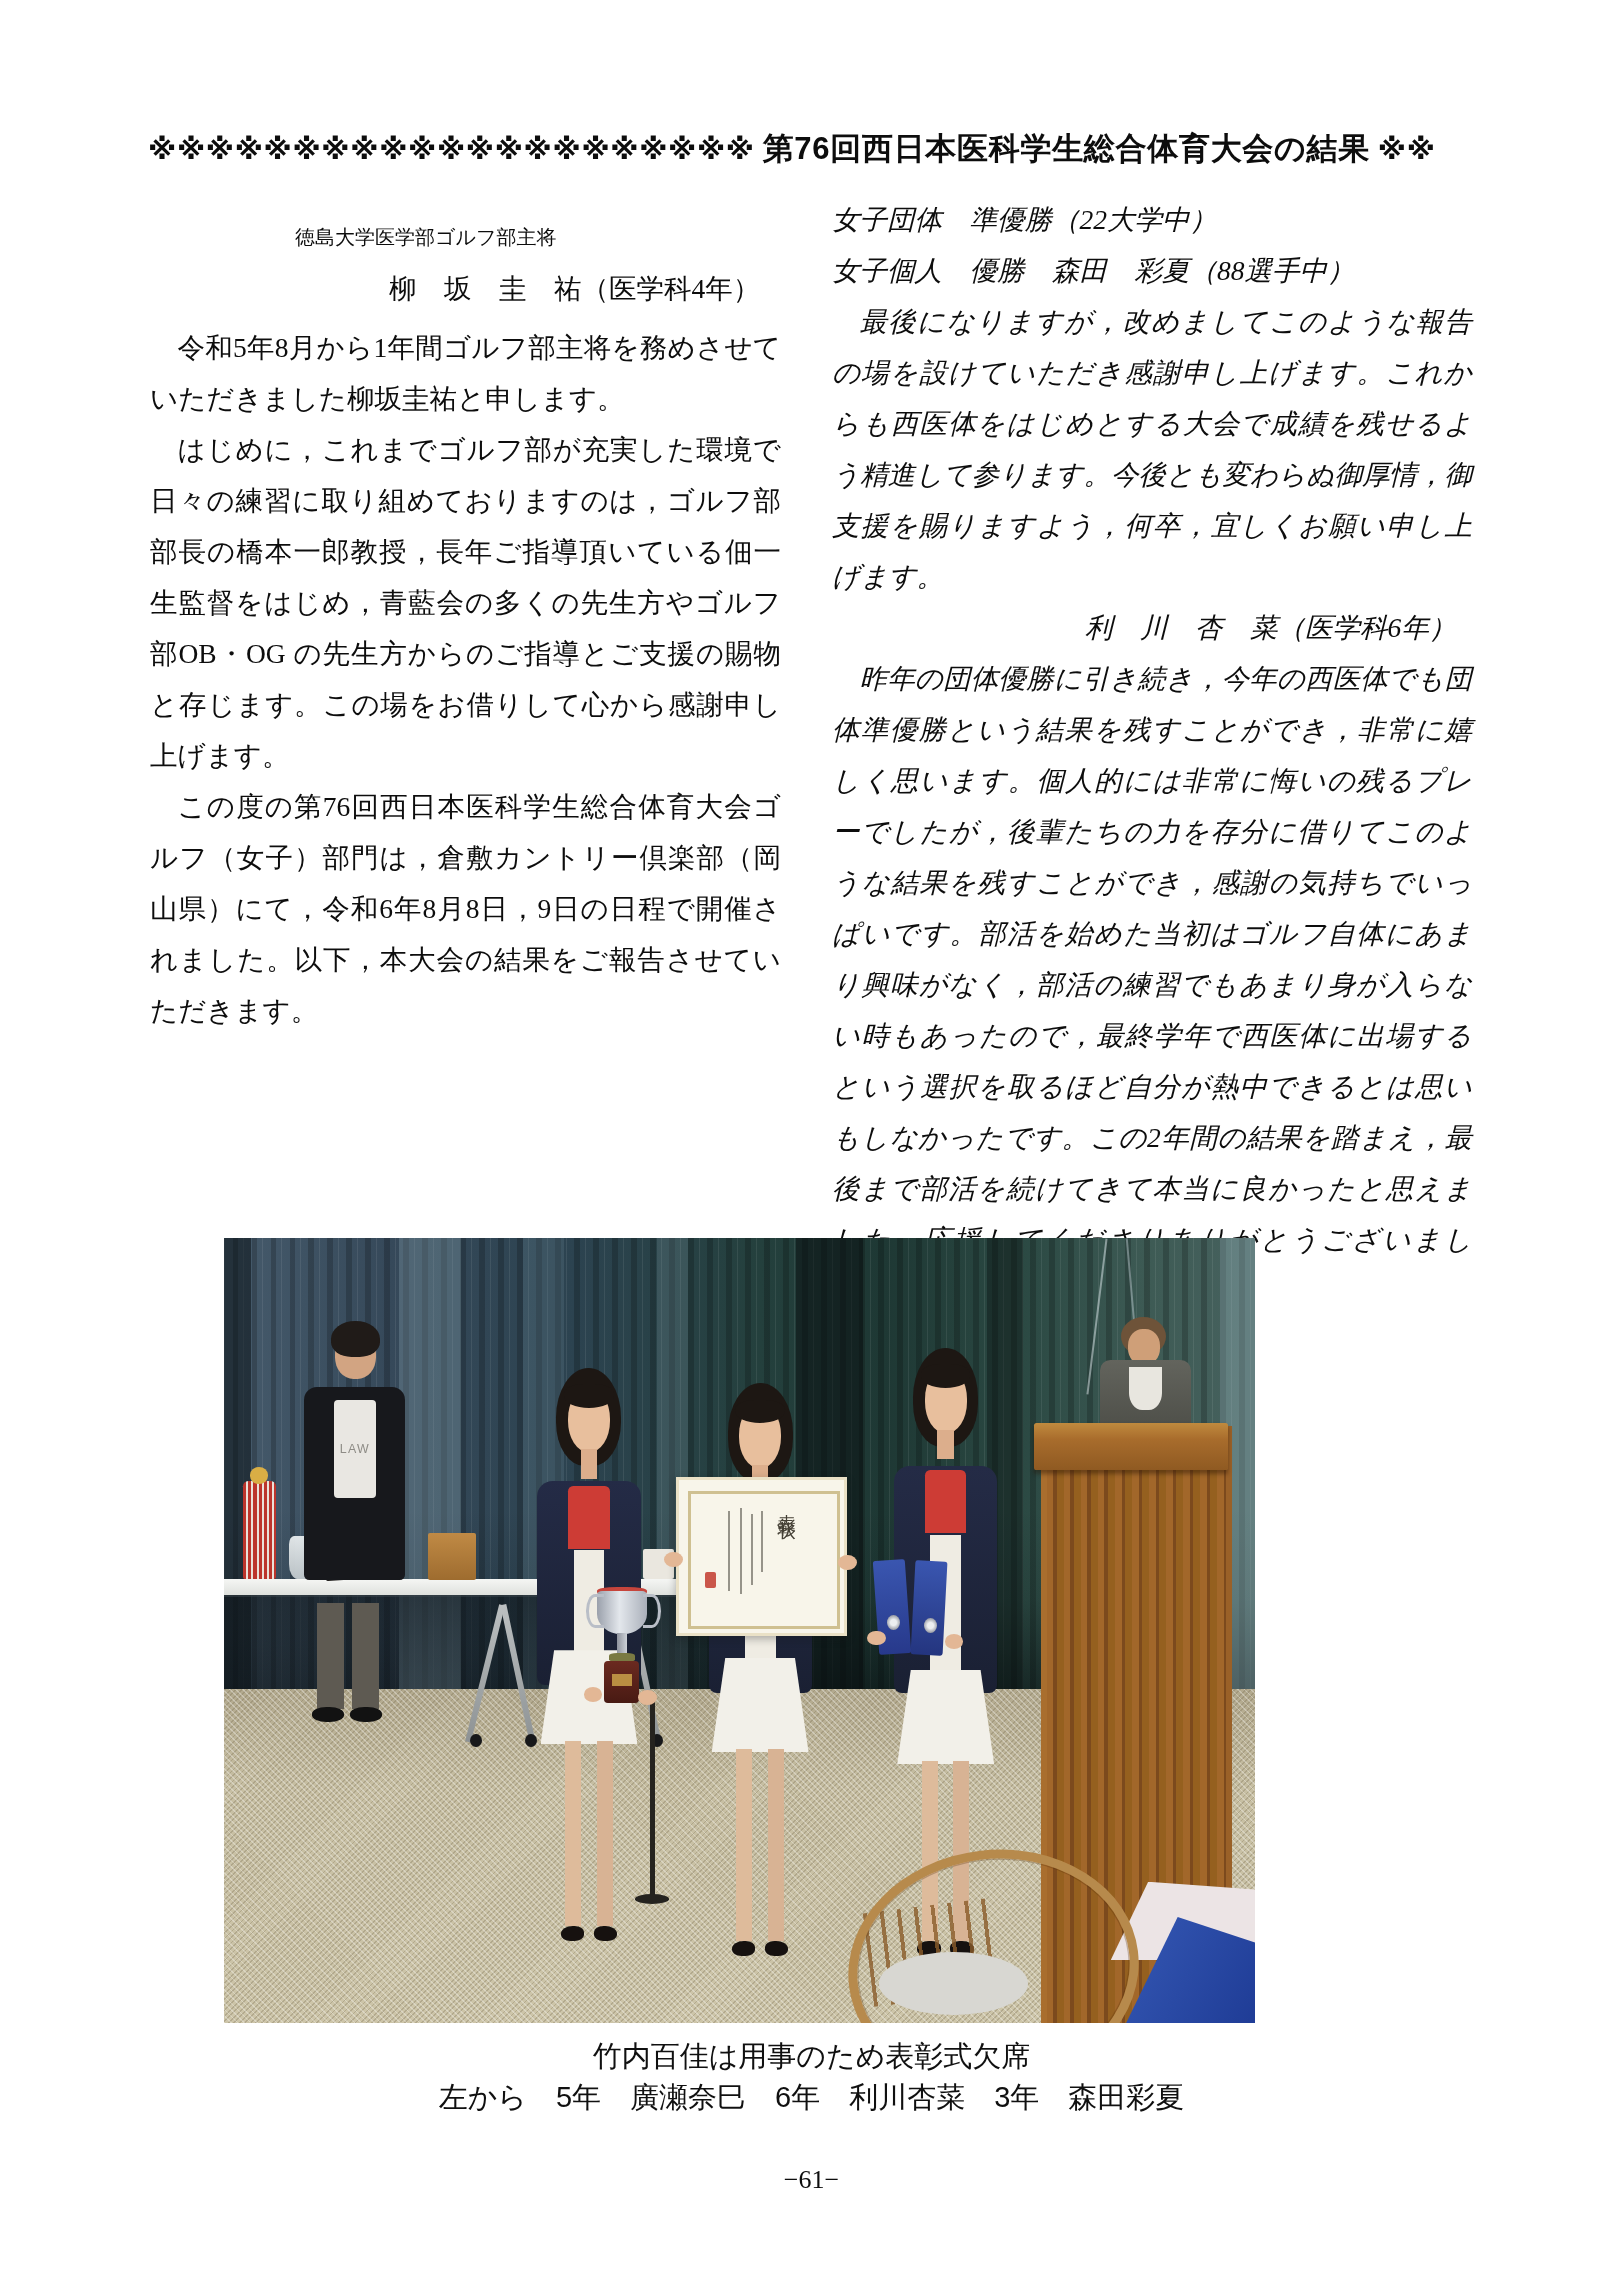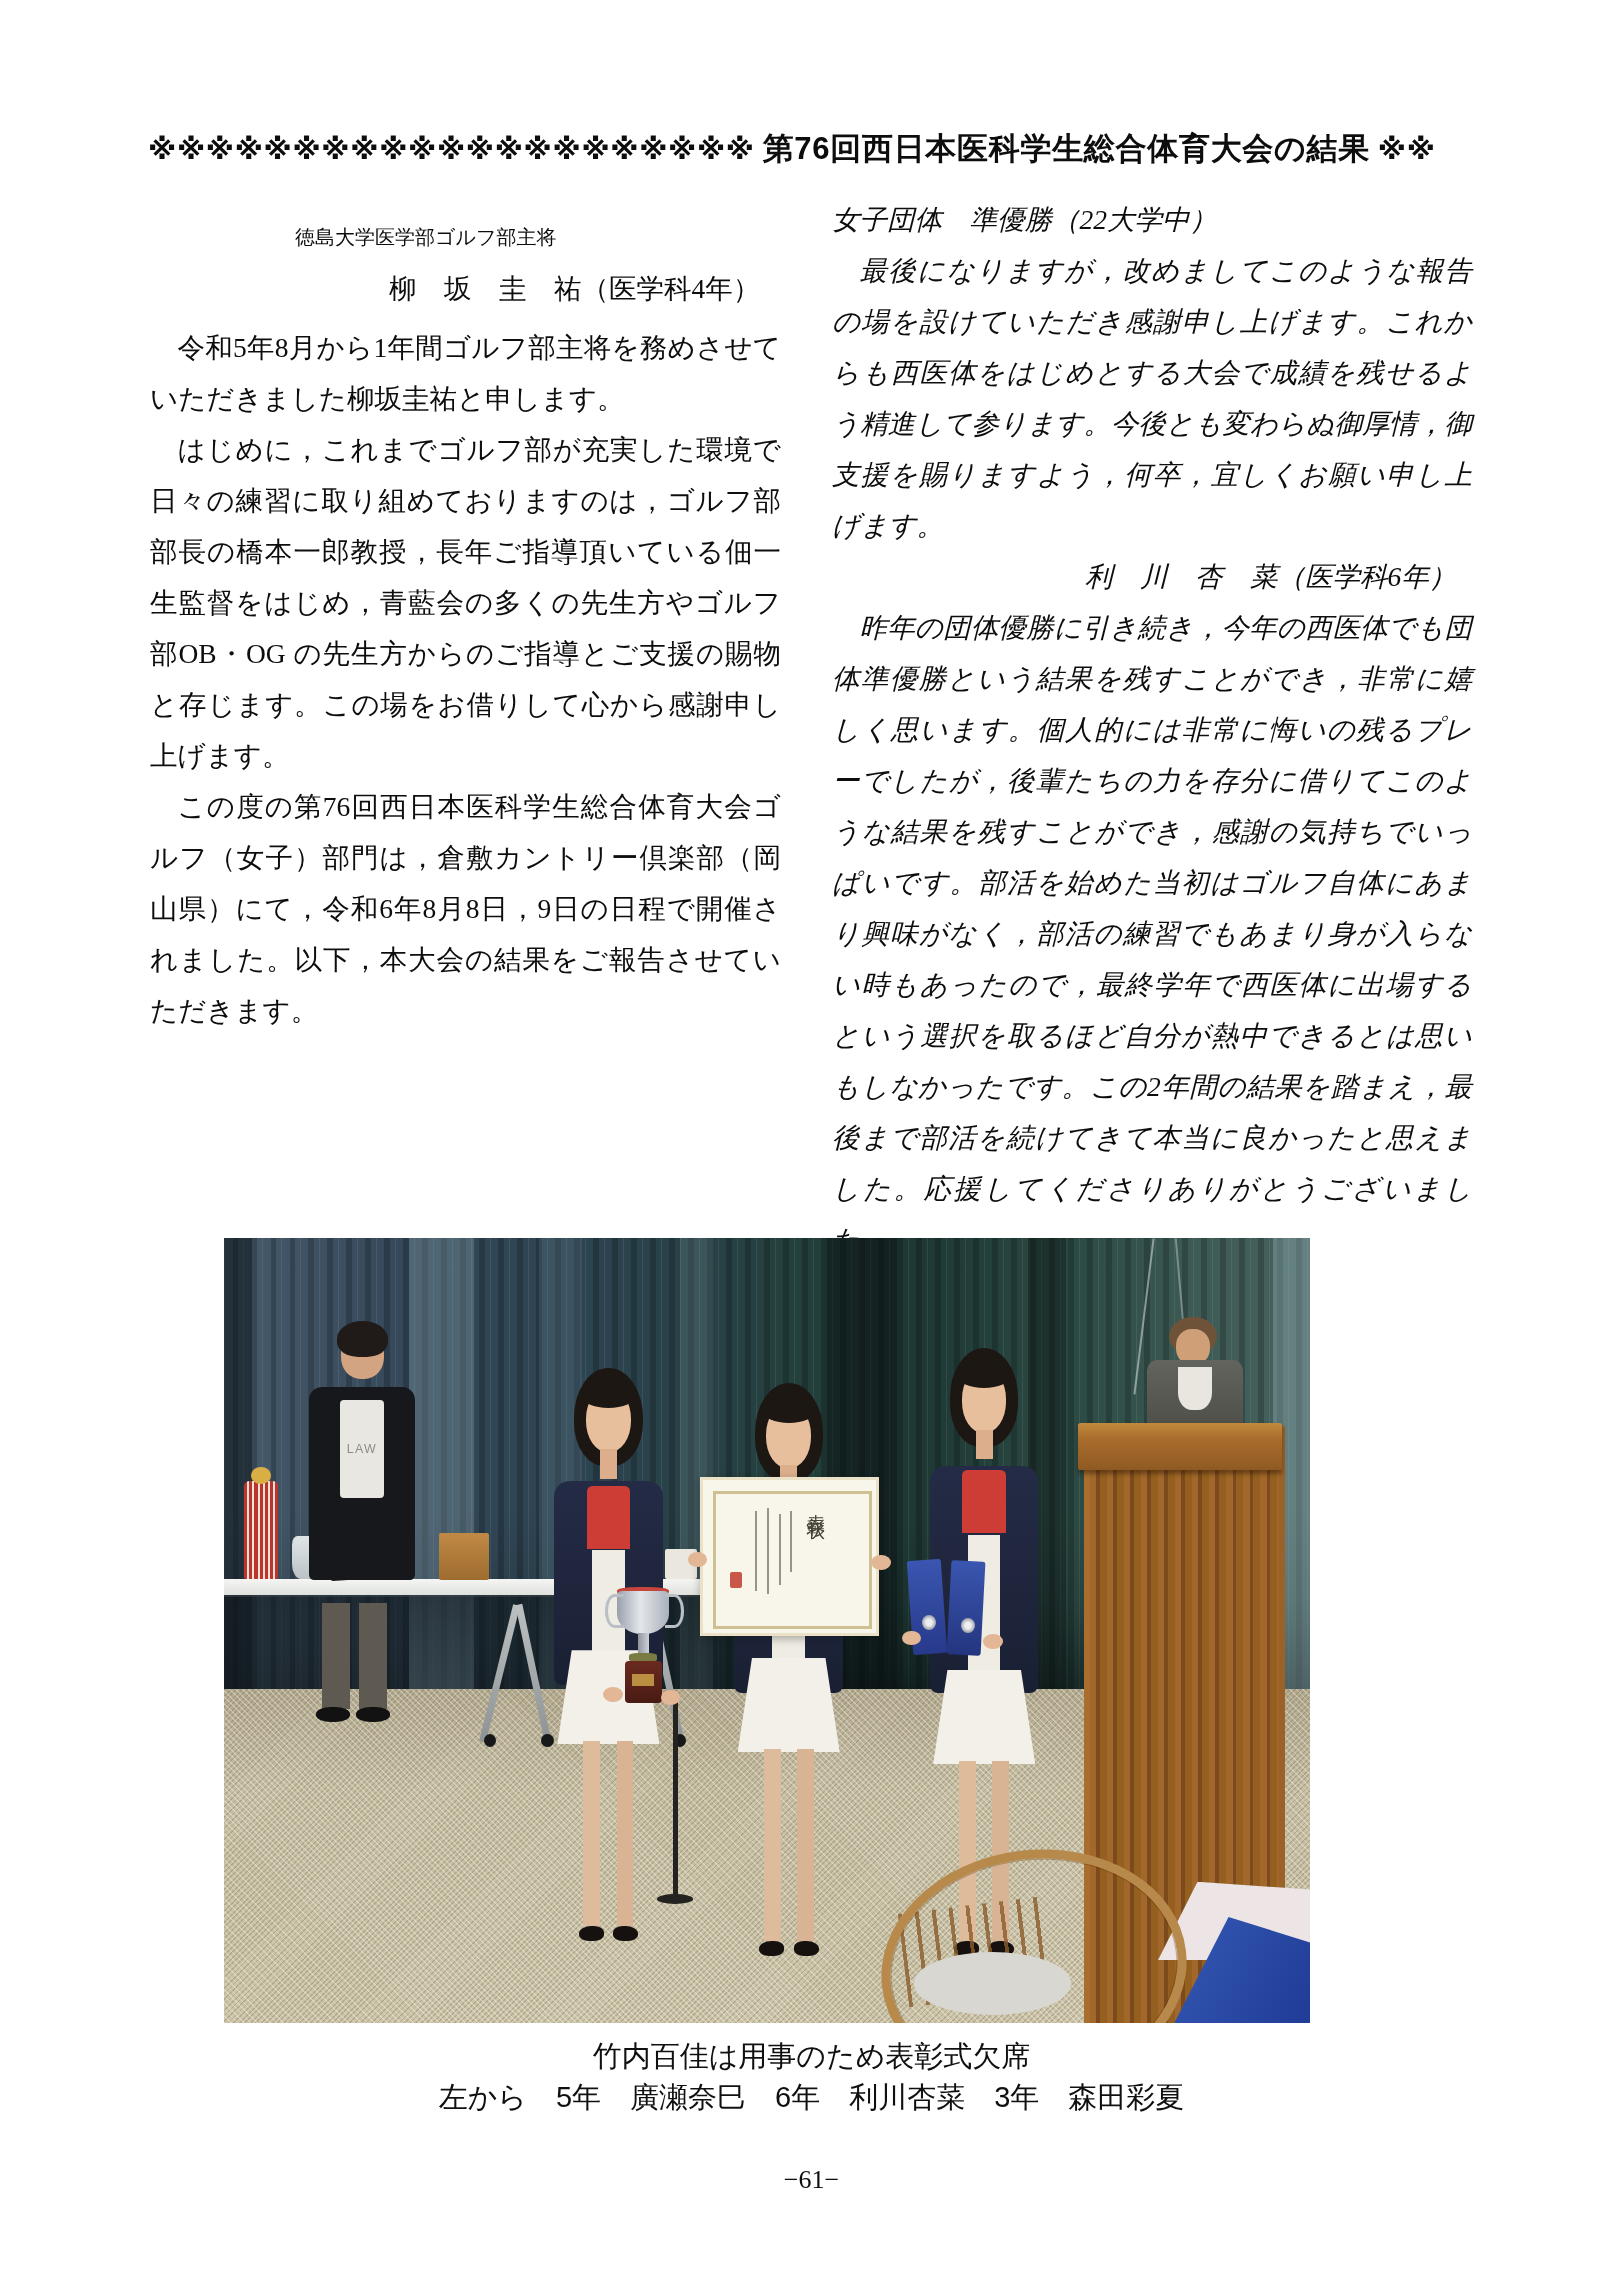--- a/index.html
+++ b/index.html
@@ -28,21 +28,21 @@
   .bodytext { margin-top:7.9px; font-size:27.5px; line-height:51px; text-align:justify; }
   .bodytext p { margin:0; text-indent:1em; }
 
   
   .col-right { position:absolute; left:832px; top:194px; width:640px; font-size:27.5px; line-height:51px;font-style:italic; }
   .result-line { white-space:nowrap; }
   .col-right p { margin:0; text-indent:1em; text-align:justify; }
   .byline2 { padding-left:253px; }
 
   
-  .photo { position:absolute; left:224px; top:1238px; width:1086px; height:785px; overflow:hidden; background:#32454f; }
+  .photo { position:absolute; left:224px; top:1238px; width:983px; height:785px; overflow:hidden; background:#32454f;padding-left:48px; }
   .photo div { position:absolute; }
 
   .curtain { left:0; top:0; width:100%; height:57.5%;
     background:
       repeating-linear-gradient(90deg, rgba(255,255,255,0.08) 0 1.3px, rgba(0,0,0,0) 1.3px 8.5px, rgba(0,0,0,0.20) 8.5px 13.7px, rgba(0,0,0,0) 13.7px 19px),
       linear-gradient(90deg,#465b6c 0%,#36495a 16%,#2c4350 34%,#24403d 52%,#1e3834 64%,#2c4a44 78%,#3e5b55 90%,#47625f 100%);
   }
   .curtain::after { content:""; position:absolute; inset:0;
     background:linear-gradient(180deg, rgba(0,0,0,0) 60%, rgba(4,8,10,0.12) 80%, rgba(4,8,10,0.5) 100%); }
   .cpanel { top:0; height:57.5%; }
@@ -176,20 +176,21 @@
     <div class="byline-name">柳　坂　圭　祐（医学科4年）</div>
     <div class="bodytext">
       <p>令和5年8月から1年間ゴルフ部主将を務めさせていただきました柳坂圭祐と申します。</p>
       <p>はじめに，これまでゴルフ部が充実した環境で日々の練習に取り組めておりますのは，ゴルフ部部長の橋本一郎教授，長年ご指導頂いている佃一生監督をはじめ，青藍会の多くの先生方やゴルフ部OB・OG の先生方からのご指導とご支援の賜物と存じます。この場をお借りして心から感謝申し上げます。</p>
       <p>この度の第76回西日本医科学生総合体育大会ゴルフ（女子）部門は，倉敷カントリー倶楽部（岡山県）にて，令和6年8月8日，9日の日程で開催されました。以下，本大会の結果をご報告させていただきます。</p>
     </div>
   </div>
 
   <div class="col-right">
     <div class="result-line">女子団体　準優勝（22大学中）</div>
+    <div class="result-line">女子個人　優勝　森田　彩夏（88選手中）</div>
     <p>最後になりますが，改めましてこのような報告の場を設けていただき感謝申し上げます。これからも西医体をはじめとする大会で成績を残せるよう精進して参ります。今後とも変わらぬ御厚情，御支援を賜りますよう，何卒，宜しくお願い申し上げます。</p>
     <div class="byline2">利　川　杏　菜（医学科6年）</div>
     <p>昨年の団体優勝に引き続き，今年の西医体でも団体準優勝という結果を残すことができ，非常に嬉しく思います。個人的には非常に悔いの残るプレーでしたが，後輩たちの力を存分に借りてこのような結果を残すことができ，感謝の気持ちでいっぱいです。部活を始めた当初はゴルフ自体にあまり興味がなく，部活の練習でもあまり身が入らない時もあったので，最終学年で西医体に出場するという選択を取るほど自分が熱中できるとは思いもしなかったです。この2年間の結果を踏まえ，最後まで部活を続けてきて本当に良かったと思えました。応援してくださりありがとうございました。</p>
   </div>
 
   <div class="photo">
     <div class="curtain"></div>
     <div class="cpanel cp1"></div>
     <div class="cpanel cp2"></div>
     <div class="cpanel cp3"></div>

